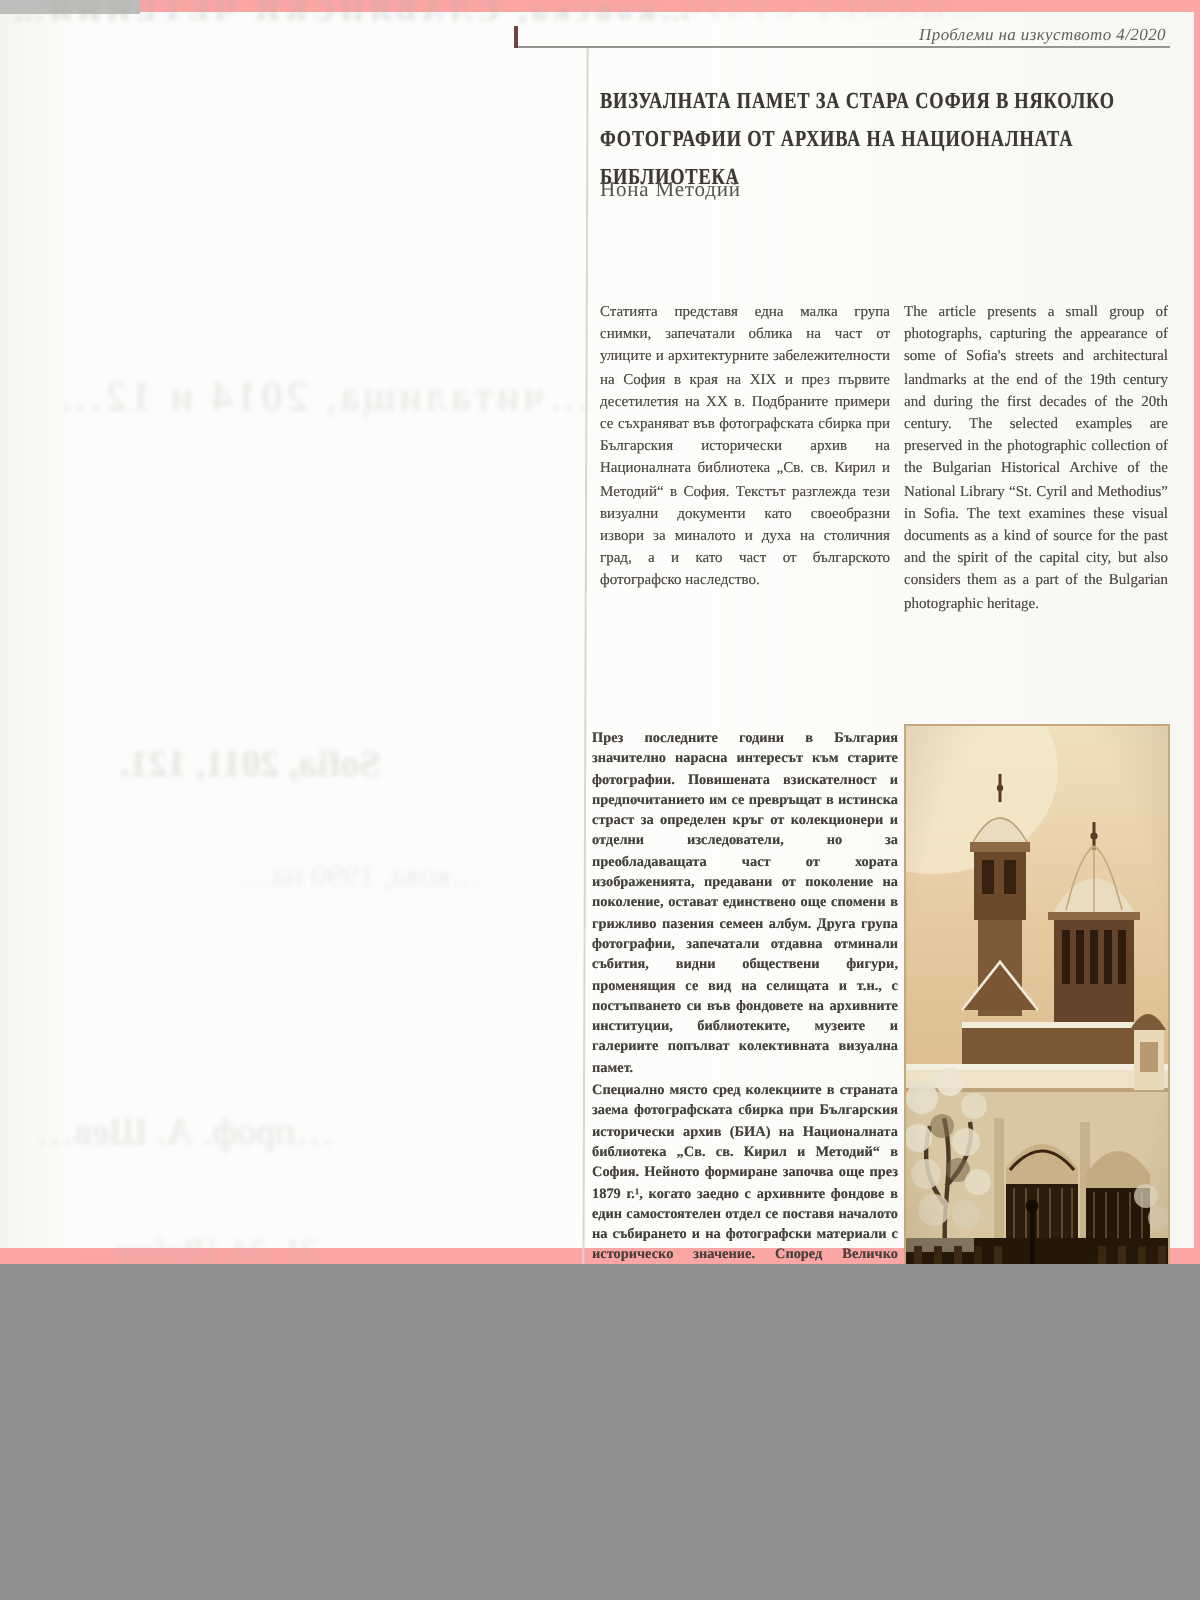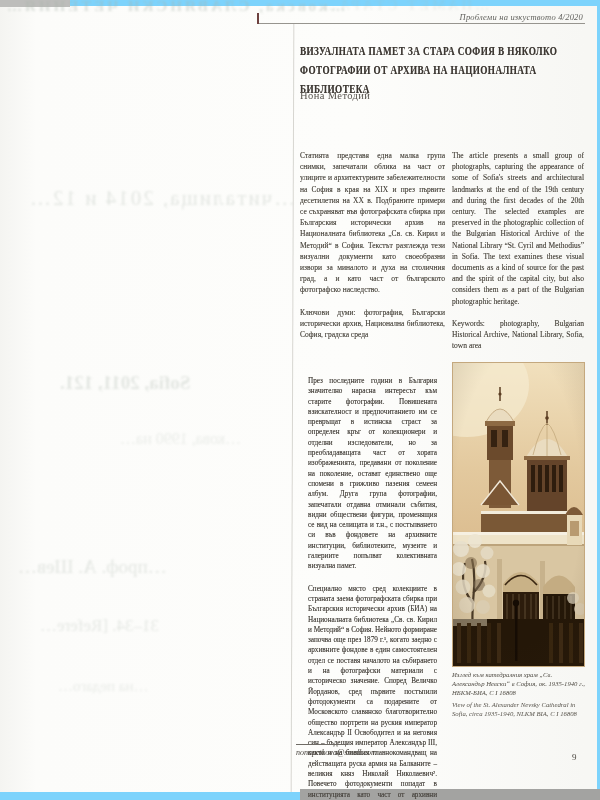--- a/index.html
+++ b/index.html
@@ -1,18 +1,18 @@
 <!DOCTYPE html>
 <html><head>
 <meta charset="utf-8">
 <style>
   html,body{margin:0;padding:0;background:#8f8f8d;}
   #stage{
-    position:relative;width:600px;height:800px;margin:0 auto;
-    background:#7dd3fc;overflow:hidden;
+    position:relative;width:600px;height:632px;margin:0 auto;
+    background:#fca5a5;overflow:hidden;
     font-family:"Liberation Serif", serif;
   }
   
   .paper{
     position:absolute;left:0;top:6px;right:3px;bottom:8px;
     background:linear-gradient(90deg,#f4f4f1 0%,#fcfcfa 6%,#fdfdfb 60%,#f7f7f4 98%);
   }
   .bottom-shade{position:absolute;left:300px;top:789px;right:0;height:11px;background:#a3a3a1;}
   .corner-shade{position:absolute;left:0;top:0;width:70px;height:7px;background:#bdbdbb;}
 
@@ -59,21 +59,21 @@
   }
   .abstract-bg{left:300px;width:145px;}
   .abstract-en{left:452px;width:132px;}
   .keywords{margin-top:11px;}
 
   .bodytext{
     position:absolute;left:296px;top:364px;width:153px;
     font-size:7.2px;line-height:10.3px;text-align:justify;color:#45413b;
     text-shadow:0 0 .3px rgba(65,60,54,.55);
   }
-  .bodytext p{margin:12px;}
+  .bodytext p{margin:0;font-weight:bold;}
   .bodytext p + p{margin-top:1px;}
 
   .figure{
     position:absolute;left:453px;top:363px;width:131px;height:303px;
     outline:1px solid #c4a87e;
   }
   .figure svg{display:block;}
   .caption{
     position:absolute;left:452px;top:671px;width:133px;
     font-style:italic;font-size:6.7px;line-height:8.8px;color:#4e4a42;
@@ -110,26 +110,24 @@
 
   <div class="title">
     <div>ВИЗУАЛНАТА ПАМЕТ ЗА СТАРА СОФИЯ В НЯКОЛКО</div>
     <div>ФОТОГРАФИИ ОТ АРХИВА НА НАЦИОНАЛНАТА БИБЛИОТЕКА</div>
   </div>
 
   <div class="author">Нона Методий</div>
 
   <div class="abstract abstract-bg">
     <div>Статията представя една малка група снимки, запечатали облика на част от улиците и архитектурните забележителности на София в края на XIX и през първите десетилетия на XX в. Подбраните примери се съхраняват във фотографската сбирка при Българския исторически архив на Националната библиотека „Св. св. Кирил и Методий“ в София. Текстът разглежда тези визуални документи като своеобразни извори за миналото и духа на столичния град, а и като част от българското фотографско наследство.</div>
-    <div class="keywords">Ключови думи: фотография, Български исторически архив, Национална библиотека, София, градска среда</div>
   </div>
 
   <div class="abstract abstract-en">
     <div>The article presents a small group of photographs, capturing the appearance of some of Sofia's streets and architectural landmarks at the end of the 19th century and during the first decades of the 20th century. The selected examples are preserved in the photographic collection of the Bulgarian Historical Archive of the National Library “St. Cyril and Methodius” in Sofia. The text examines these visual documents as a kind of source for the past and the spirit of the capital city, but also considers them as a part of the Bulgarian photographic heritage.</div>
-    <div class="keywords">Keywords: photography, Bulgarian Historical Archive, National Library, Sofia, town area</div>
   </div>
 
   <div class="bodytext">
     <p>През последните години в България значително нарасна интересът към старите фотографии. Повишената взискателност и предпочитанието им се превръщат в истинска страст за определен кръг от колекционери и отделни изследователи, но за преобладаващата част от хората изображенията, предавани от поколение на поколение, остават единствено още спомени в грижливо пазения семеен албум. Друга група фотографии, запечатали отдавна отминали събития, видни обществени фигури, променящия се вид на селищата и т.н., с постъпването си във фондовете на архивните институции, библиотеките, музеите и галериите попълват колективната визуална памет.</p>
     <p>Специално място сред колекциите в страната заема фотографската сбирка при Българския исторически архив (БИА) на Националната библиотека „Св. св. Кирил и Методий“ в София. Нейното формиране започва още през 1879 г.¹, когато заедно с архивните фондове в един самостоятелен отдел се поставя началото на събирането и на фотографски материали с историческо значение. Според Величко Йорданов, сред първите постъпили фотодокументи са подарените от Московското славянско благотворително общество портрети на руския император Александър II Освободител и на неговия син – бъдещия император Александър III, както и на бившия главнокомандващ на действащата руска армия на Балканите – великия княз Николай Николаевич². Повечето фотодокументи попадат в институцията като част от архивни фондове и органически са свързани с тях. Те са отделени от общия архивен и книжен фонд на библиотеката и са зачислени към новосъздадения специален отдел „Портрети и снимки“ през 1948 г.³ По този начин възниква първата по рода си обособена специо-</p>
   </div>
 
   <div class="figure">
     <svg width="131" height="303" viewBox="0 0 131 303" xmlns="http://www.w3.org/2000/svg">
       <defs>

